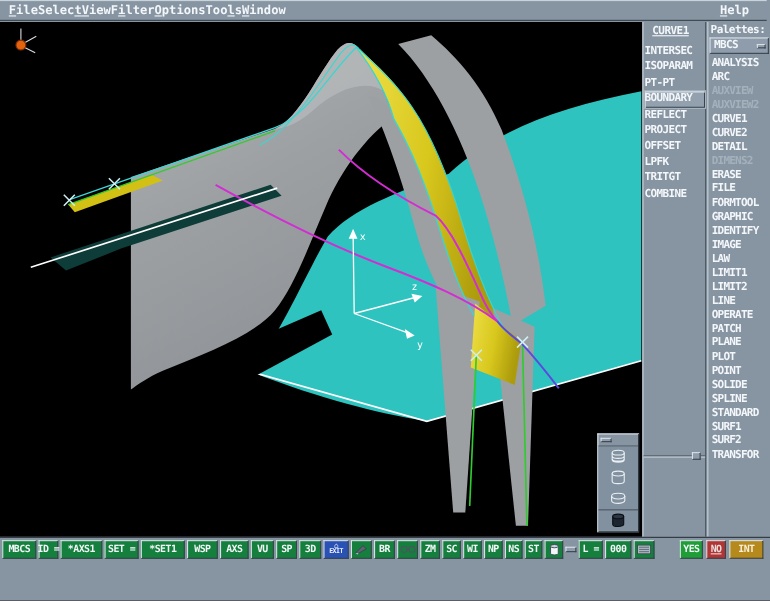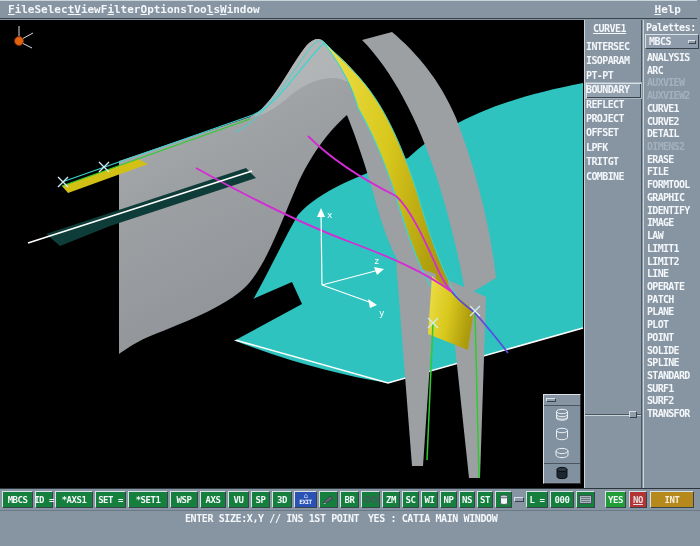--- a/index.html
+++ b/index.html
@@ -330,23 +330,19 @@
     <div class="btn" style="width:24px">000</div>
     <div class="btn" style="width:19px">
       <svg width="13" height="9" viewBox="0 0 13 9">
           <rect x="0.5" y="0.5" width="12" height="8" fill="#aab6c0" stroke="#39434c" stroke-width="0.8"></rect>
           <path d="M2,2.5 H11 M2,4.5 H11 M2,6.5 H11" stroke="#5a6570" stroke-width="0.8"></path>
         </svg>
     </div>
     <div id="tb-right">
       <div class="btn yes" style="width:21px">YES</div>
       <div class="btn no" style="width:18px">NO</div>
-      <div class="btn int" style="width:44px">INT</div>
+      <div class="btn int" style="width:31px">INT</div>
     </div>
   </div>
 
-  <div id="statusrow">
-    <span class="msg" id="msg-prompt">ENTER SIZE:X,Y // INS 1ST POINT</span>
-    <span class="msg" id="msg-window">YES : CATIA MAIN WINDOW</span>
-  </div>
 
 
 </div>
 
 </body></html>

